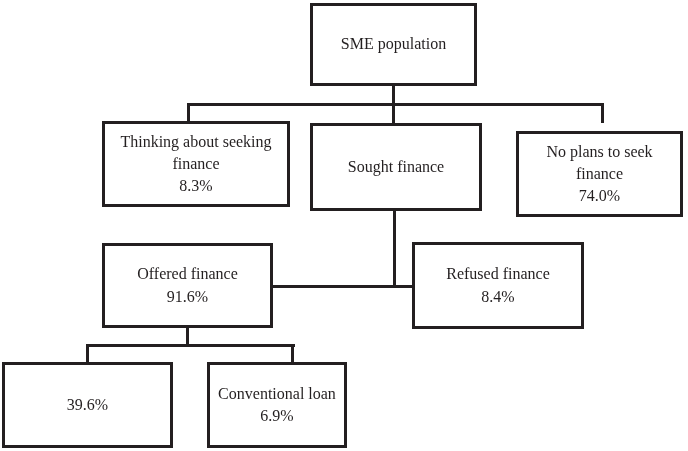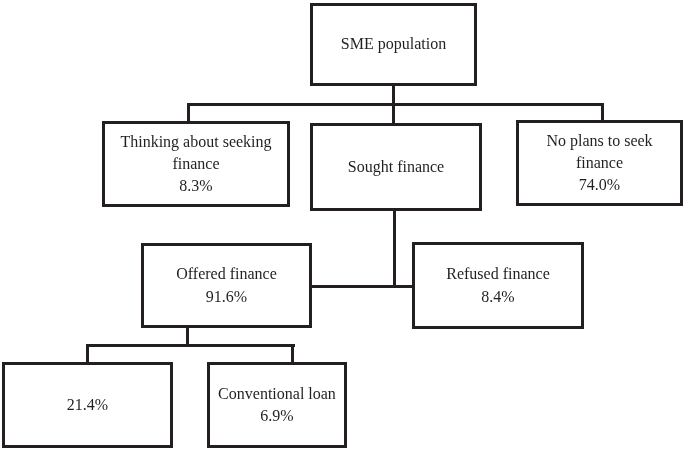--- a/index.html
+++ b/index.html
@@ -37,22 +37,22 @@
   }
   .line {
     position: absolute;
     background: #231f20;
     z-index: 1;
   }
   
   .n-sme      { left: 310px; top: 3px;   width: 167px; height: 83px; }
   .n-thinking { left: 102px; top: 121px; width: 188px; height: 86px; }
   .n-sought   { left: 310px; top: 123px; width: 172px; height: 88px; }
-  .n-noplans  { left: 516px; top: 120px; width: 167px; height: 86px; }
-  .n-offered  { left: 102px; top: 243px; width: 171px; height: 85px; margin-left: 39px; }
+  .n-noplans  { left: 516px; top: 131px; width: 167px; height: 86px; }
+  .n-offered  { left: 102px; top: 243px; width: 171px; height: 85px; }
   .n-refused  { left: 412px; top: 242px; width: 172px; height: 87px; }
   .n-gov      { left: 2px;   top: 362px; width: 171px; height: 86px; }
   .n-conv     { left: 207px; top: 362px; width: 140px; height: 86px; }
   
   .l-sme-drop      { left: 392px; top: 85px;  width: 3px;   height: 40px; }
   .l-level2-h      { left: 187px; top: 103px; width: 417px; height: 3px; }
   .l-level2-left-v { left: 187px; top: 103px; width: 3px;   height: 20px; }
   .l-level2-right-v{ left: 601px; top: 103px; width: 3px;   height: 20px; }
   .l-sought-drop   { left: 393px; top: 205px; width: 3px;   height: 83px; }
   .l-offered-refused-h { left: 272px; top: 285px; width: 141px; height: 3px; }
@@ -113,21 +113,21 @@
 
   <div class="node n-refused">
     <div class="txt">
       <span class="label">Refused finance</span>
       <span class="value">8.4%</span>
     </div>
   </div>
 
   <div class="node n-gov">
     <div class="txt">
-      <span class="value">21.4%</span>
+      <span class="value">39.6%</span>
     </div>
   </div>
 
   <div class="node n-conv">
     <div class="txt">
       <span class="label">Conventional loan</span>
       <span class="value">6.9%</span>
     </div>
   </div>
 

